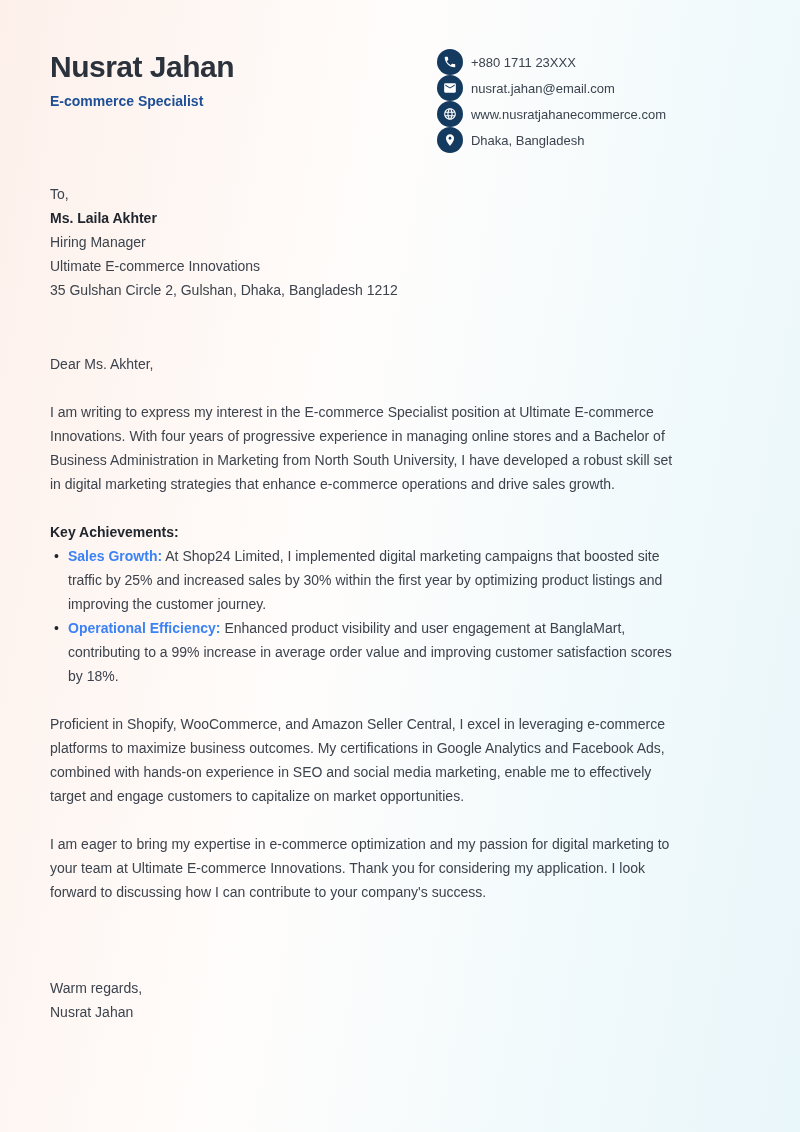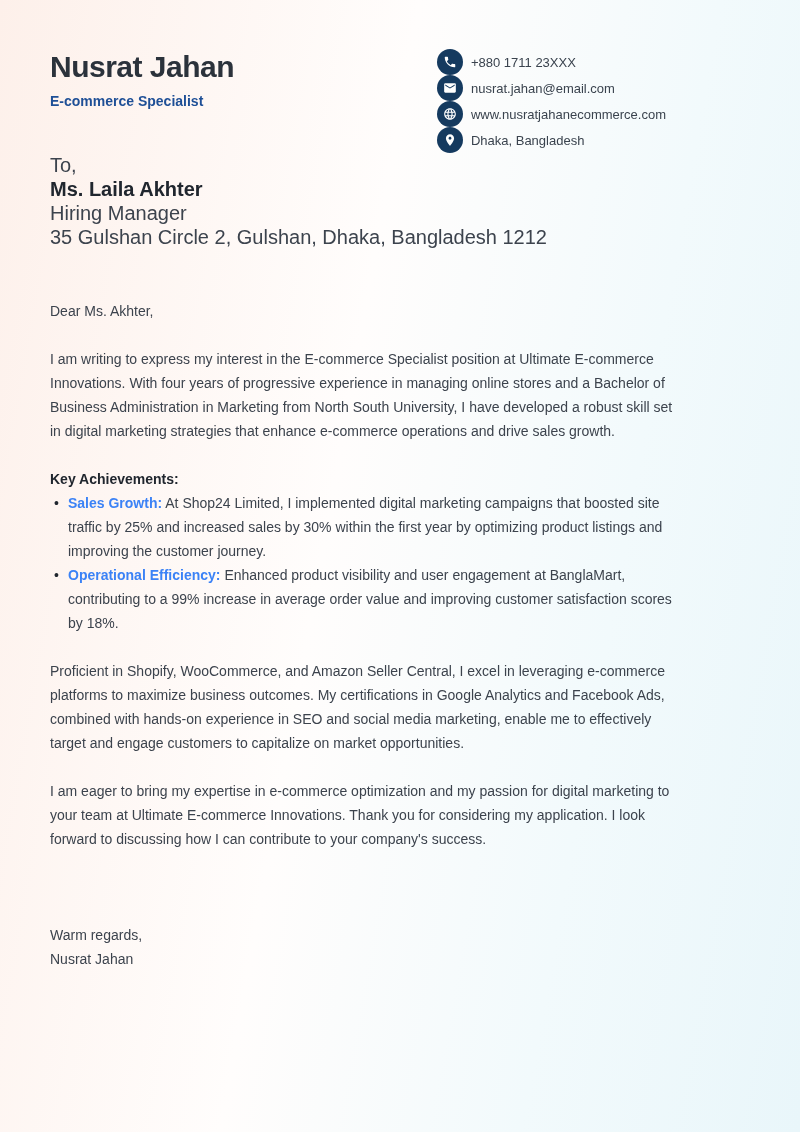--- a/index.html
+++ b/index.html
@@ -54,21 +54,21 @@
     border-radius: 50%;
     background: #153a5f;
     display: flex;
     align-items: center;
     justify-content: center;
     flex-shrink: 0;
   }
   .icon-circle svg { width: 14px; height: 14px; fill: #ffffff; display: block; }
   .contact-text { font-size: 13px; color: #3a434e; }
   
-  .recipient { font-size: 20px; line-height: 24px; }
+  .recipient { margin-top: 29px; font-size: 14px; line-height: 24px; }
   .recipient .bold-line { font-weight: bold; color: #20262e; }
   
   .letter { margin-top: 50px; font-size: 14px; line-height: 24px; }
   .letter p { margin: 24px 0 0 0; }
   .letter p:first-child { margin-top: 0; }
   .ach-heading { margin-top: 24px; font-weight: bold; color: #20262e; }
   .ach-list { list-style: none; margin: 0; padding: 0; }
   .ach-list li { padding-left: 18px; position: relative; }
   .ach-list li::before {
     content: "\2022";
@@ -125,20 +125,21 @@
         </span>
         <span class="contact-text">Dhaka, Bangladesh</span>
       </div>
     </div>
   </div>
 
   <div class="recipient">
     <div>To,</div>
     <div class="bold-line">Ms. Laila Akhter</div>
     <div>Hiring Manager</div>
+    <div>Ultimate E-commerce Innovations</div>
     <div>35 Gulshan Circle 2, Gulshan, Dhaka, Bangladesh 1212</div>
   </div>
 
   <div class="letter">
     <p>Dear Ms. Akhter,</p>
 
     <p>I am writing to express my interest in the E-commerce Specialist position at Ultimate E-commerce Innovations. With four years of progressive experience in managing online stores and a Bachelor of Business Administration in Marketing from North South University, I have developed a robust skill set in digital marketing strategies that enhance e-commerce operations and drive sales growth.</p>
 
     <div class="ach-heading">Key Achievements:</div>
     <ul class="ach-list">

